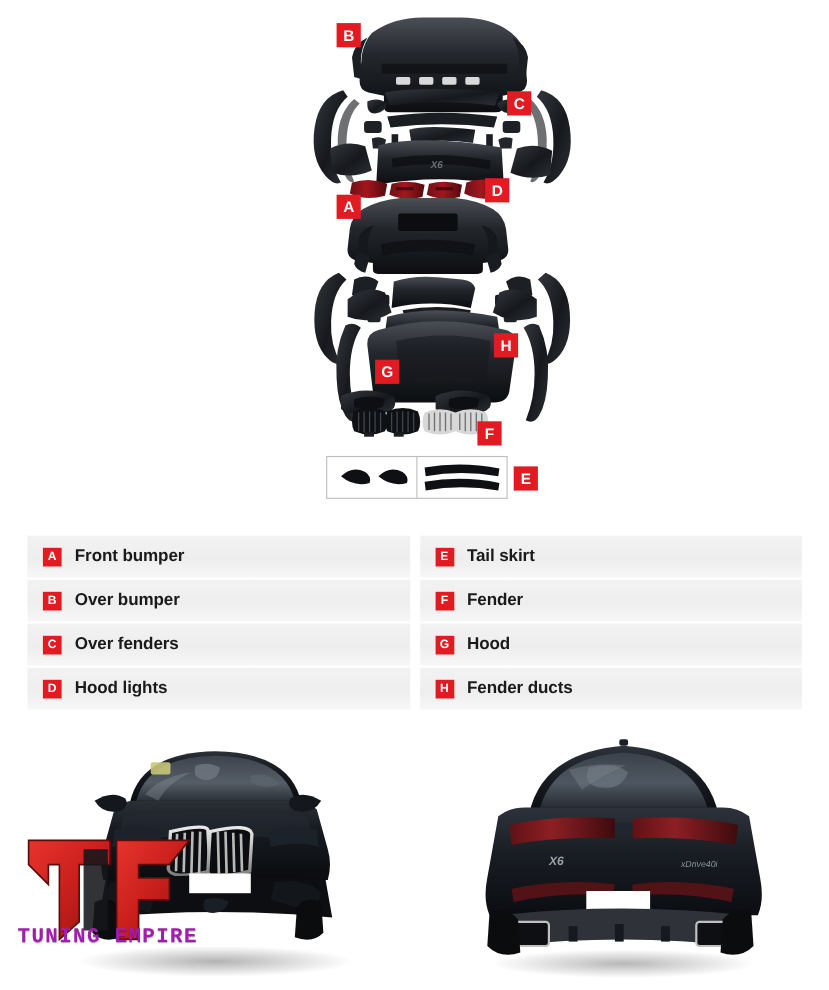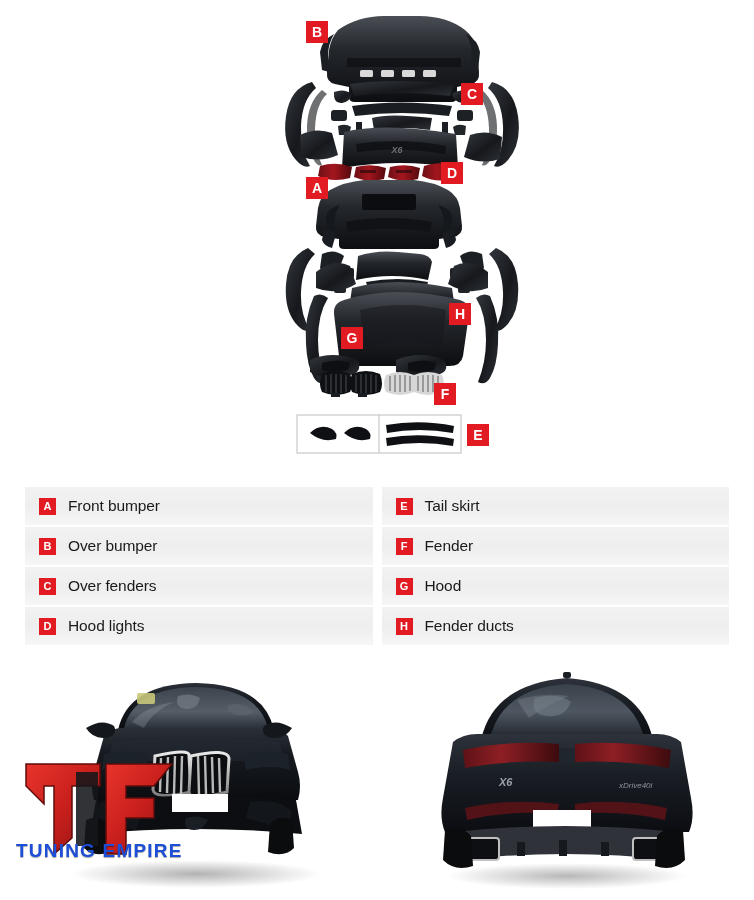--- a/index.html
+++ b/index.html
@@ -67,21 +67,21 @@
     color: #ffffff;
     font-size: 11px;
     font-weight: bold;
     line-height: 17px;
     text-align: center;
     font-family: "Liberation Sans", sans-serif;
     margin-right: 12px;
   }
   .legend-label {
     font-size: 15.5px;
-    font-weight: normal;
+    font-weight: bold;
     color: #1a1a1a;
     letter-spacing: -0.1px;
     font-family: "Liberation Sans", sans-serif;
   }
 
   
   #photos {
     position: absolute;
     left: 0; top: 650px;
     width: 754px; height: 250px;
@@ -102,22 +102,22 @@
     width: 200px; height: 130px;
     pointer-events: none;
   }
   #watermark svg { display: block; width: 200px; height: 130px; }
   .wm-text {
     position: absolute;
     left: 16px; top: 840px;
     font-size: 19px;
     font-weight: bold;
     letter-spacing: 1.2px;
-    color: #1d4ed8;
-    font-family: Liberation Sans, sans-serif;
+    color: #a21caf;
+    font-family: Liberation Mono, monospace;
     text-shadow: 0 1px 1px rgba(0,0,0,0.35);
   }
 </style>
 </head>
 <body>
 
 <div id="page">
 
   <div id="exploded">
     <svg id="exploded-svg" viewBox="0 0 754 468" xmlns="http://www.w3.org/2000/svg">

